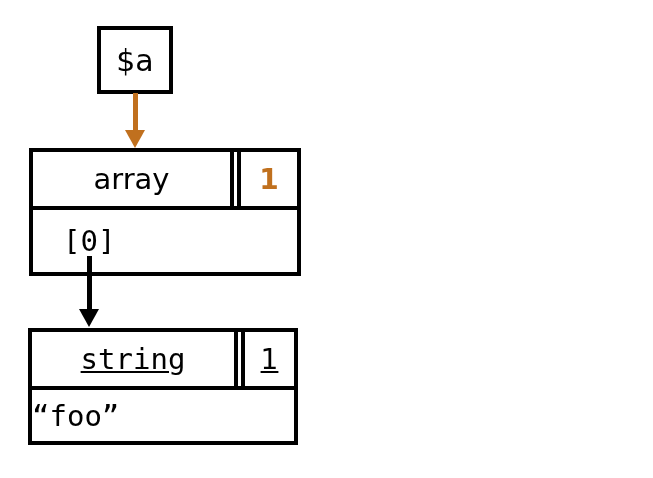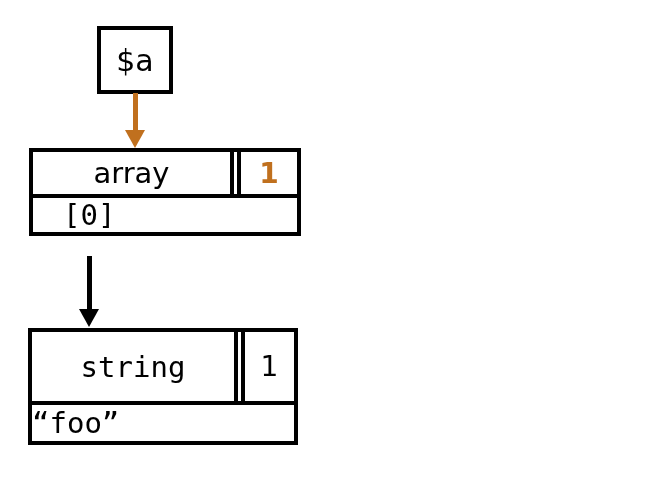--- a/index.html
+++ b/index.html
@@ -53,30 +53,30 @@
 
   
   .zval {
     position: absolute;
     box-sizing: border-box;
     border: 4px solid #000000;
     background: #ffffff;
     display: flex;
     flex-direction: column;
   }
-  .zval-array  { left: 29px; top: 148px; width: 272px; height: 88px; }
+  .zval-array  { left: 29px; top: 148px; width: 272px; height: 128px; }
   .zval-string { left: 28px; top: 328px; width: 270px; height: 117px; }
 
   .zrow-top {
     display: flex;
     box-sizing: border-box;
     border-bottom: 4px solid #000000;
   }
   .zval-array  .zrow-top { height: 58px; }
-  .zval-string .zrow-top { height: 73px; }
+  .zval-string .zrow-top { height: 58px; text-decoration: underline; }
 
   .type-cell {
     flex: 1;
     box-sizing: border-box;
     border-right: 4px solid #000000;
     display: flex;
     align-items: center;
     justify-content: center;
     color: #000000;
   }

